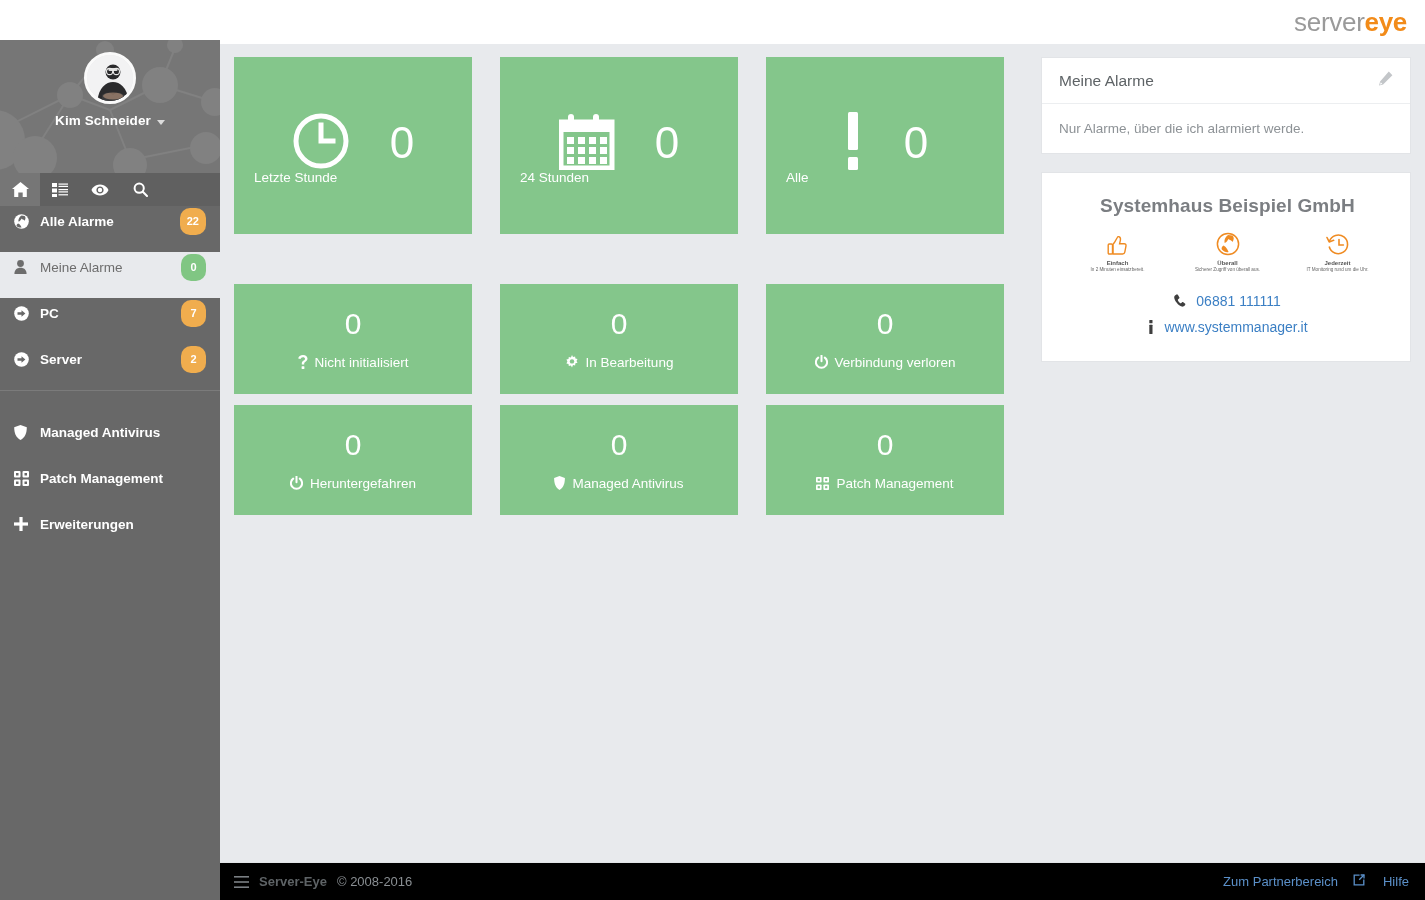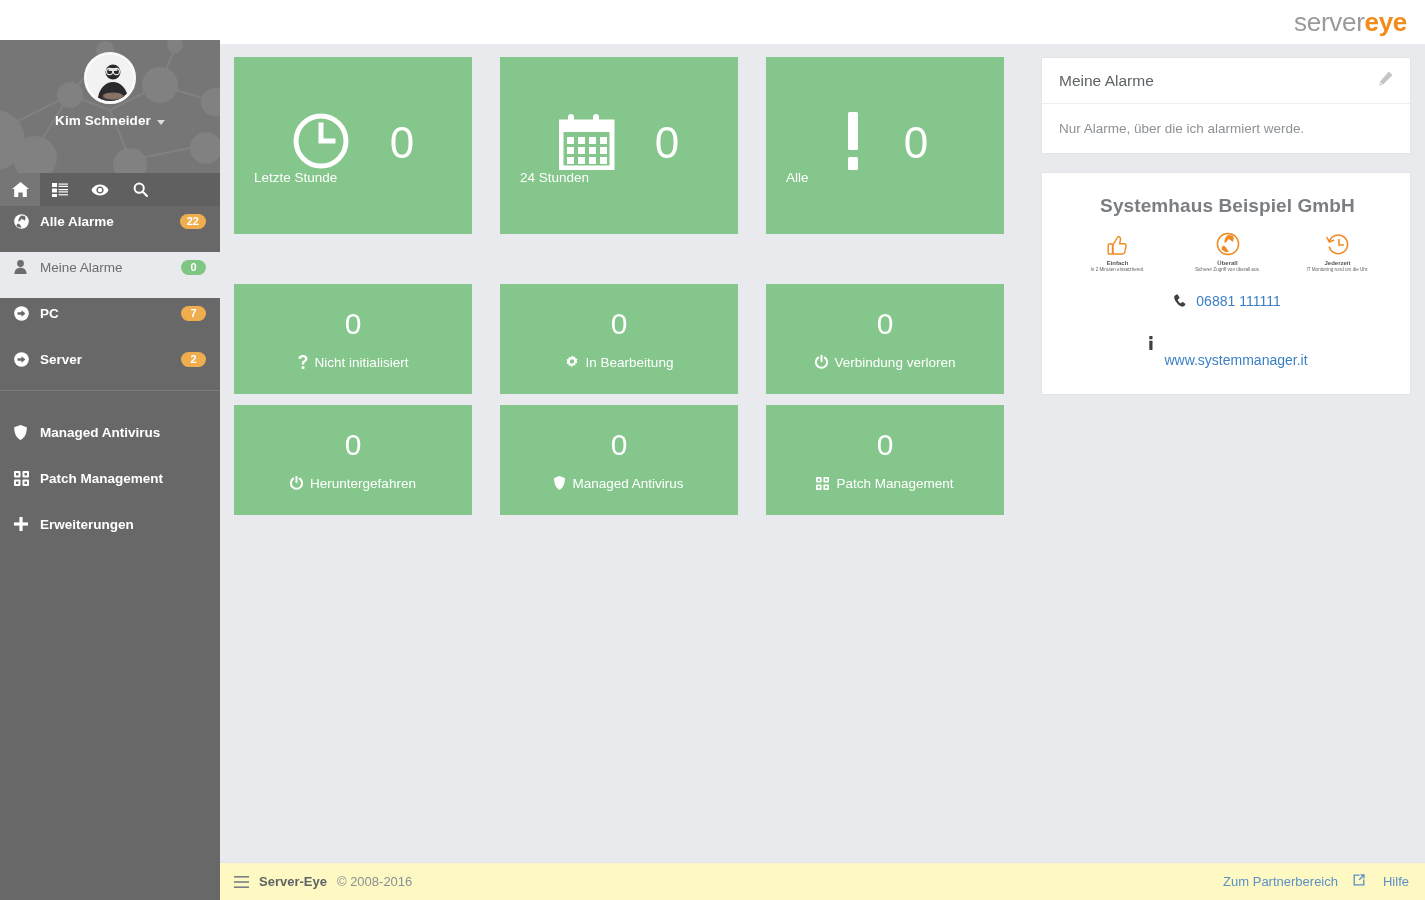--- a/index.html
+++ b/index.html
@@ -81,21 +81,21 @@
   .sb-item .sb-ico {
     width: 22px; flex: 0 0 22px;
     display: flex; align-items: center; justify-content: flex-start;
     color: #ffffff;
   }
   .sb-item .sb-label { flex: 1 1 auto; padding-left: 4px; white-space: nowrap; }
   .sb-item.active { background: #e8eaed; color: #6d6d6d; }
   .sb-item.active .sb-ico { color: #6d6d6d; }
   .sb-item.active .sb-label { font-weight: normal; }
   .badge {
-    min-width: 25px; height: 15px; padding: 0 7px;
+    min-width: 25px; height: 27px; padding: 0 7px;
     border-radius: 10px;
     font-size: 11px; font-weight: bold; color: #ffffff;
     display: inline-flex; align-items: center; justify-content: center;
     line-height: 1;
   }
   .badge.orange { background: #f0ad4e; }
   .badge.green  { background: #80c683; }
 
   .sb-sep { height: 1px; background: #7b7b7b; margin: 0; }
   .sb-gap { height: 26px; }
@@ -187,26 +187,26 @@
   .feature { width: 88px; text-align: center; }
   .feature .ficon { height: 26px; display: flex; align-items: center; justify-content: center; }
   .feature .ftitle { font-size: 6px; font-weight: bold; color: #555; margin-top: 3px; }
   .feature .fsub { font-size: 4.6px; color: #666; margin-top: 1px; line-height: 1.25; }
   .contact-line {
     display: flex; align-items: center; justify-content: center; gap: 9px;
     margin-top: 10px; font-size: 14px;
   }
   .contact-line .ci { color: #4a4a4a; display: flex; align-items: center; }
   .contact-line a { color: #3b7fc4; text-decoration: none; }
-  .contact-line.www a { color: #3b7fc4; margin-top: 33px; }
+  .contact-line.www a { color: #3b7fc4; }
 
   
   .footer {
     height: 38px; flex: 0 0 38px;
-    background: #fef9c3;
+    background: #000000;
     border-top: 1px solid #e2e4e7;
     display: flex; align-items: center; justify-content: space-between;
     padding: 0 16px 0 14px;
     font-size: 13px; color: #8a8f93;
   }
   .footer-left { display: flex; align-items: center; gap: 10px; }
   .footer-left .burger { color: #7a7f83; display: flex; align-items: center; }
   .footer-left .brand { color: #5e6366; font-weight: bold; }
   .footer-left .copy { color: #8a8f93; }
   .footer-right { display: flex; align-items: center; gap: 18px; }

